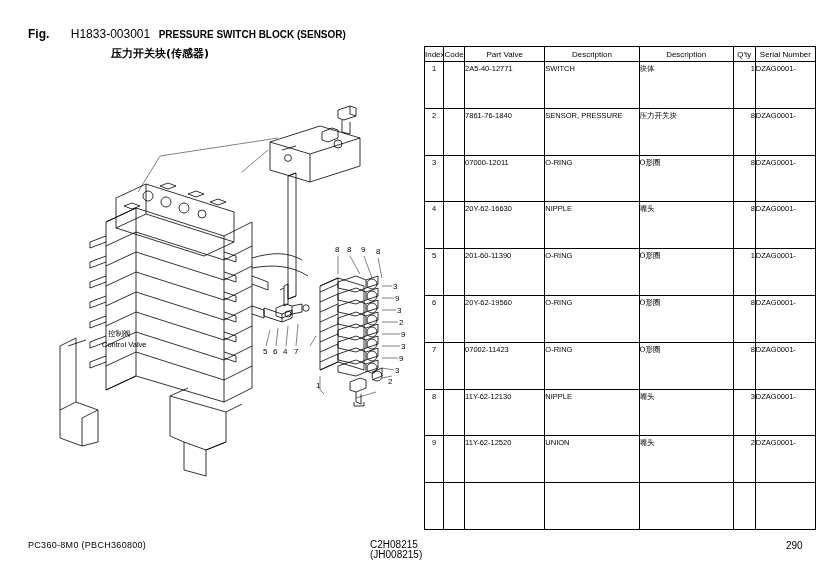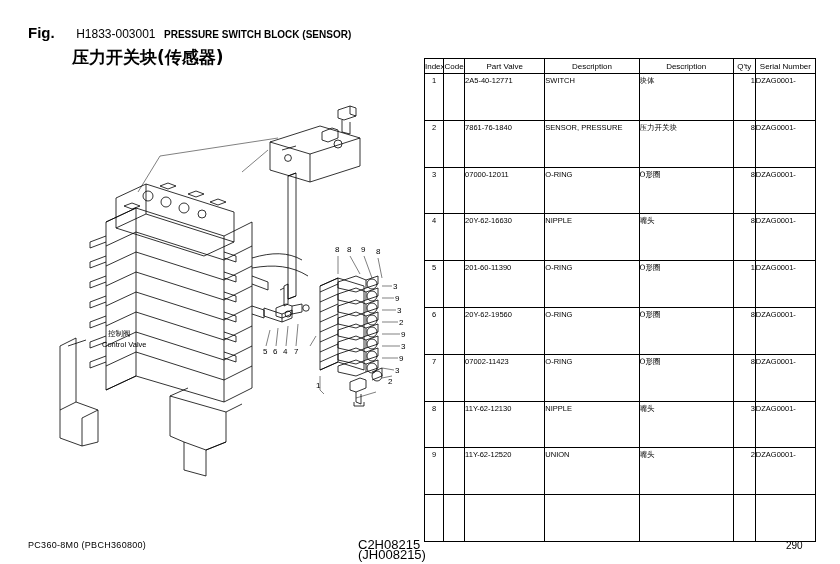--- a/index.html
+++ b/index.html
@@ -17,40 +17,40 @@
   }
 
   
   .header {
     position: absolute;
     left: 28px;
     top: 24px;
     width: 400px;
   }
   .fig-label {
-    font-size: 15px;
+    font-size: 12px;
     font-weight: bold;
     display: inline-block;
   }
   .fig-code {
     font-size: 12px;
     font-weight: normal;
     display: inline-block;
     margin-left: 17px;
   }
   .fig-title {
     font-size: 10px;
     font-weight: bold;
     display: inline-block;
     margin-left: 4px;
   }
   .fig-title-cn {
-    font-size: 17px;
+    font-size: 11px;
     font-weight: bold;
-    margin-left: 44px;
+    margin-left: 83px;
     margin-top: 4px;
   }
 
   
   .footer-left {
     position: absolute;
     left: 28px;
     top: 540px;
     font-size: 9px;
     letter-spacing: 0.3px;
@@ -67,32 +67,32 @@
     position: absolute;
     left: 20px;
     top: 46px;
     width: 400px;
     height: 480px;
   }
   .drawing svg { display: block; }
 
   .dwg-code {
     position: absolute;
-    left: 338px;
+    left: 350px;
     top: 494px;
-    font-size: 13px;
+    font-size: 10px;
     line-height: 10px;
     color: #000;
   }
 
   
   .table-wrap {
     position: absolute;
     left: 424px;
-    top: 58px;
+    top: 46px;
     width: 344px;
     height: 484px;
   }
   table.parts {
     border-collapse: collapse;
     width: 392px;
     height: 484px;
     table-layout: fixed;
     font-size: 7.5px;
   }

